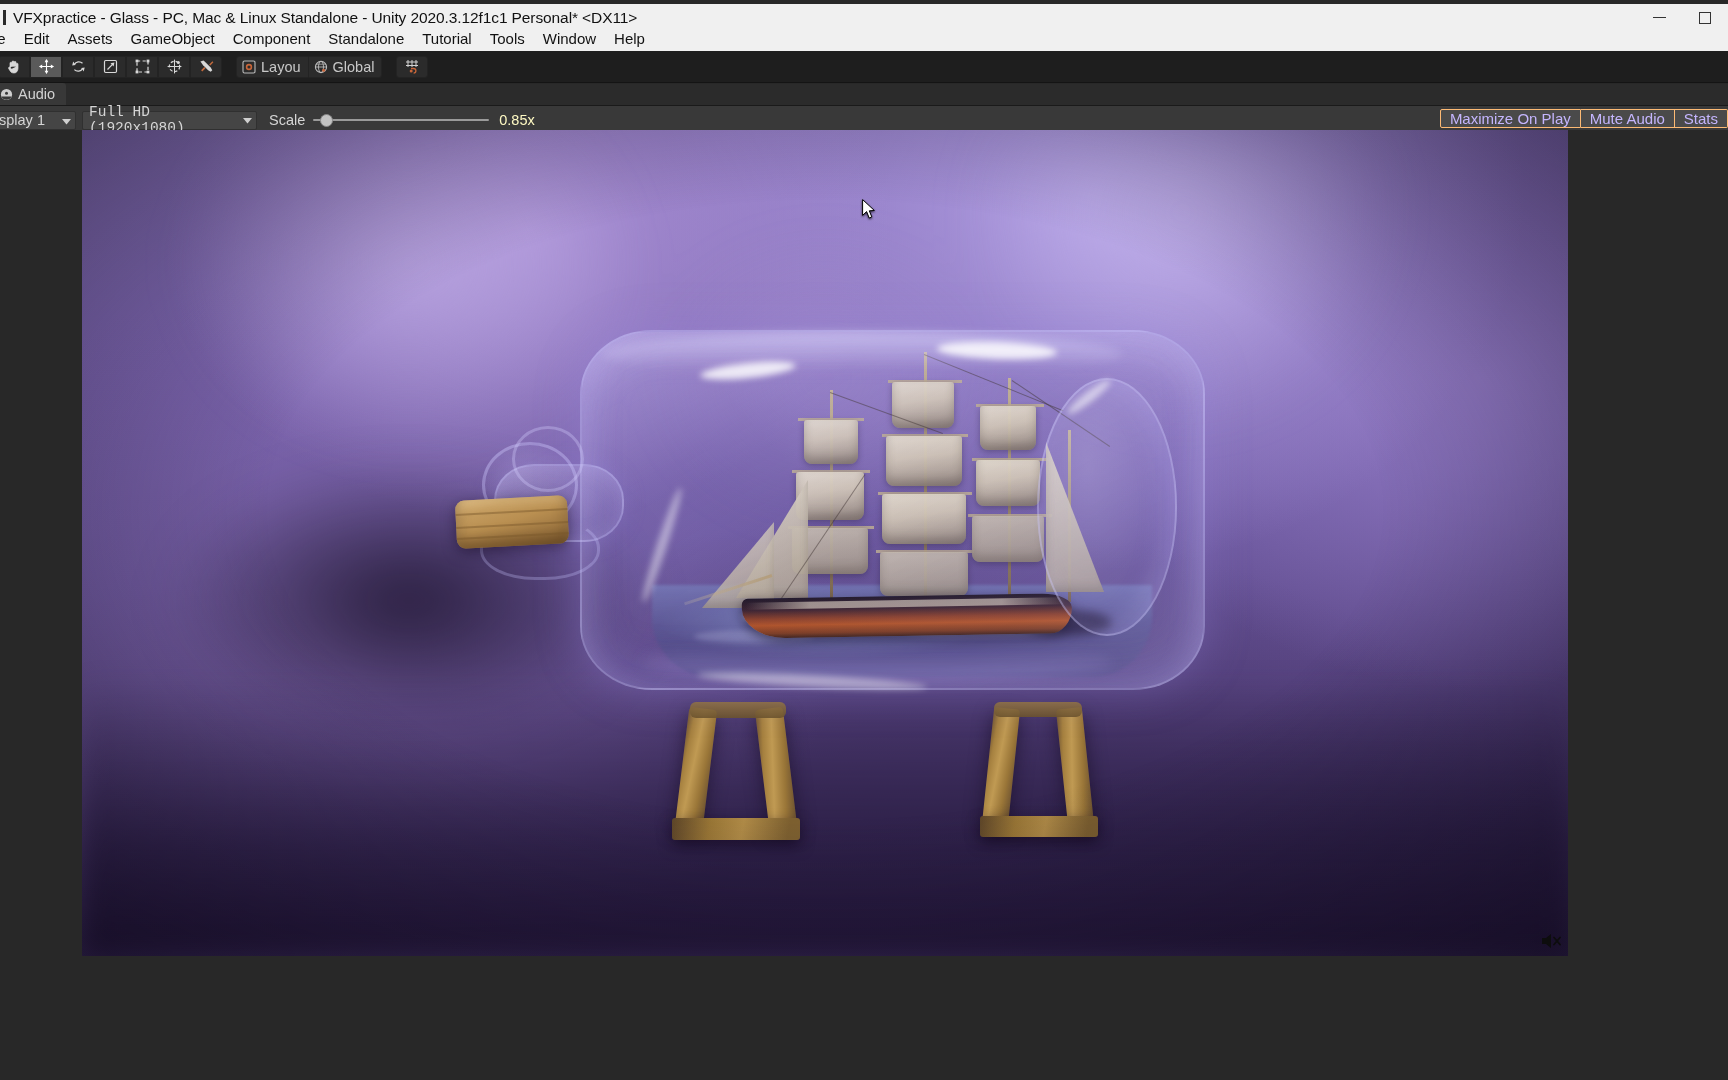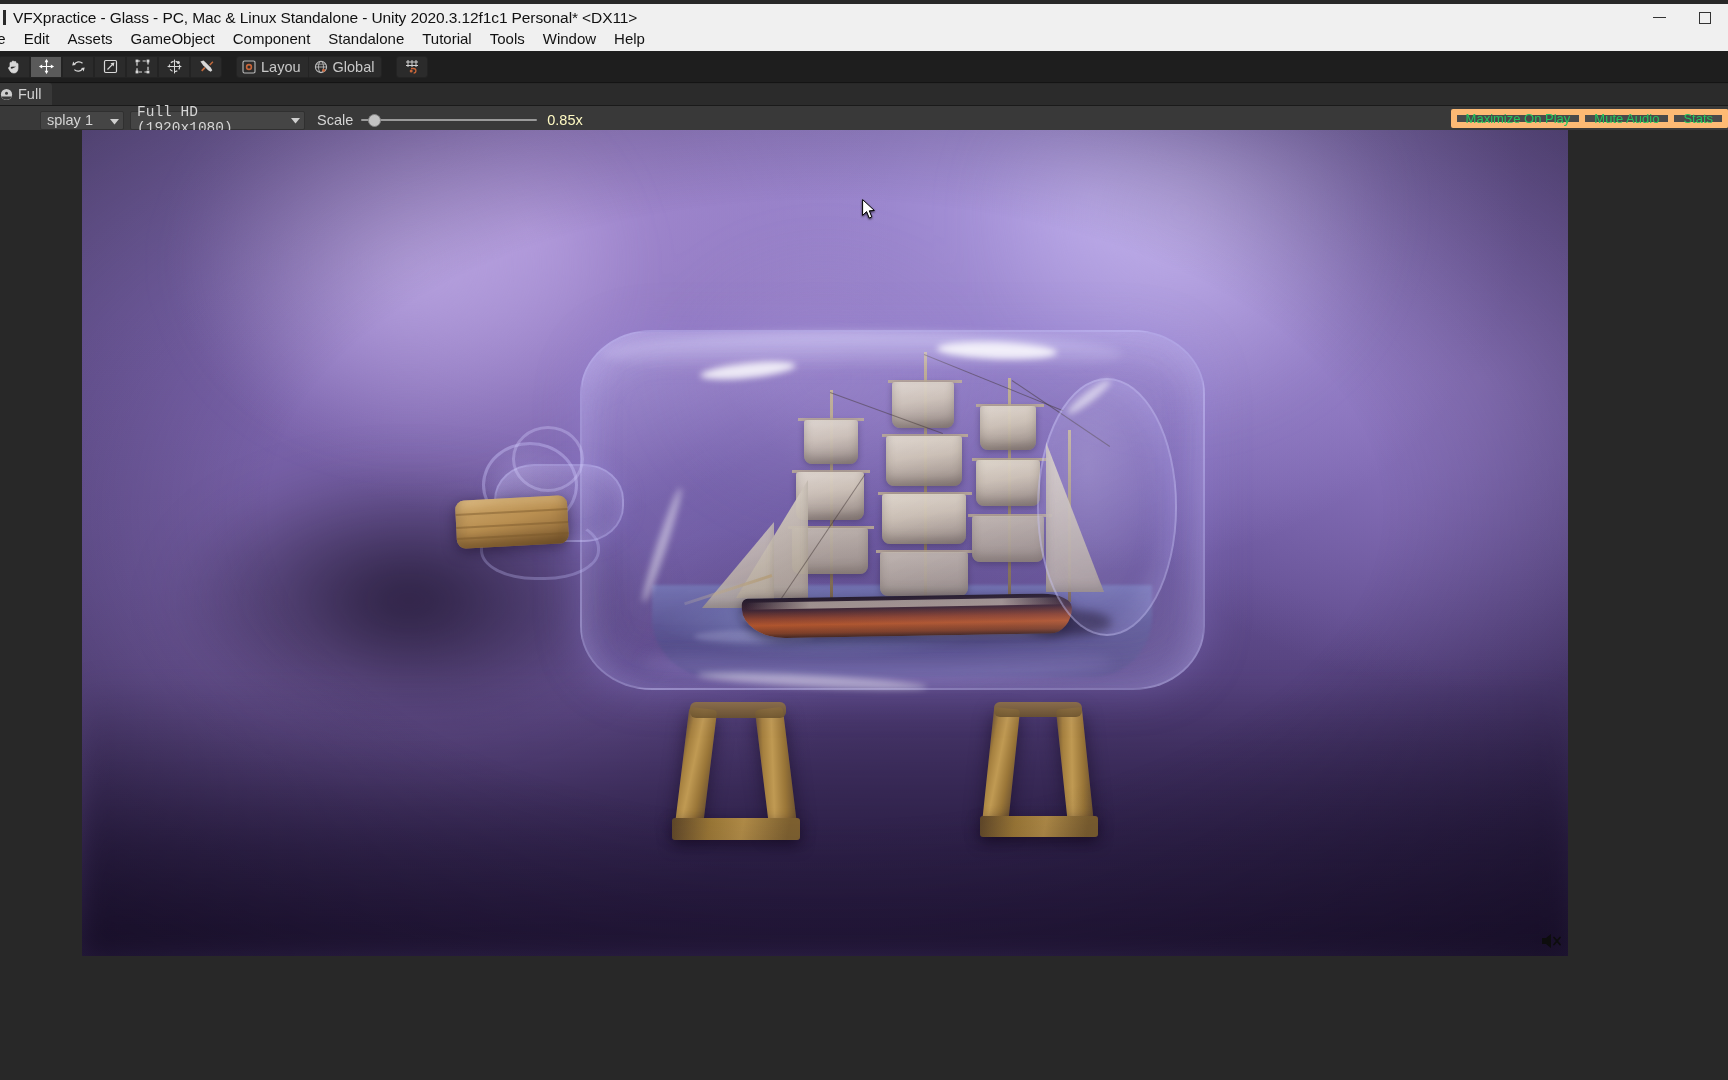--- a/index.html
+++ b/index.html
@@ -96,40 +96,40 @@
     height:22px; display:flex; align-items:center; gap:5px;
     padding:0 11px 0 6px; background:#383838; color:#d2d2d2; font-size:14.5px;
     border-top-left-radius:3px; border-top-right-radius:3px;
   }
   .tab .tico{ width:13px; height:13px; }
 
   
   .gamebar{
     position:absolute; left:0; top:106px; width:1728px; height:29px;
     background:#393939; border-bottom:1px solid #232323;
-    display:flex; align-items:center;padding-left:48px;
+    display:flex; align-items:center;
   }
   .gb-drop{
     height:19px; background:#454545; border:1px solid #303030; border-radius:2px;
     display:flex; align-items:center; justify-content:space-between;
     color:#d5d5d5; font-size:14.5px; padding:0 4px 0 6px; margin-right:6px;
   }
   .gb-drop .ar{ margin-left:10px; }
   .gb-scale-label{ color:#d5d5d5; font-size:14.5px; margin:0 8px 0 6px; }
   .slider-wrap{ position:relative; width:176px; height:16px; display:flex; align-items:center; }
   .slider-track{ position:absolute; left:0; right:0; height:2px; background:#9a9a9a; border-radius:1px;}
   .slider-knob{
     position:absolute; left:2px; width:13px; height:13px; border-radius:50%;
     background:#c2c2c2; border:1px solid #868686;
   }
   .scale-val{ color:#fef9c3; font-size:14.5px; margin-left:10px; }
   .gb-right{ position:absolute; right:0; top:0; height:24px; display:flex; align-items:center; }
   .gb-toggle{
     height:19px; display:flex; align-items:center; padding:0 9px;
-    color:#22c55e; font-size:13px; background:#4a4a4a; border:6px solid #fdba74;
+    color:#c4b5fd; font-size:15px; background:#4a4a4a; border:1px solid #fdba74;
   }
   .gb-toggle.l{ border-top-left-radius:2px; border-bottom-left-radius:2px;}
   .gb-toggle.r{ border-top-right-radius:2px; border-bottom-right-radius:2px;text-align:center;}
 
   
   .gameview{
     position:absolute; left:82px; top:130px; width:1486px; height:826px;
     overflow:hidden; background:#3d2f56;
   }
   .gv-left-gutter{
@@ -550,21 +550,21 @@
 
   <div class="tabstrip">
     <div class="tab" style="margin-left:-6px;">
       <span class="tico">
         <svg width="13" height="13" viewBox="0 0 13 13">
           <circle cx="6.5" cy="6.5" r="5.6" fill="#cfcfcf"></circle>
           <path d="M1.4 8.4a5.6 5.6 0 0 0 10.2 0z" fill="#3a3a3a"></path>
           <circle cx="6.5" cy="5.2" r="1.5" fill="#3a3a3a"></circle>
         </svg>
       </span>
-      <span>Full</span>
+      <span>Audio</span>
     </div>
   </div>
 
   <div class="gamebar">
     <div class="gb-drop" style="margin-left:-8px;width:84px;">
       <span>splay 1</span>
       <span class="ar">
         <svg width="9" height="6" viewBox="0 0 9 6">
             <polygon points="0,0 9,0 4.5,5.6" fill="#cfcfcf"></polygon>
           </svg>

